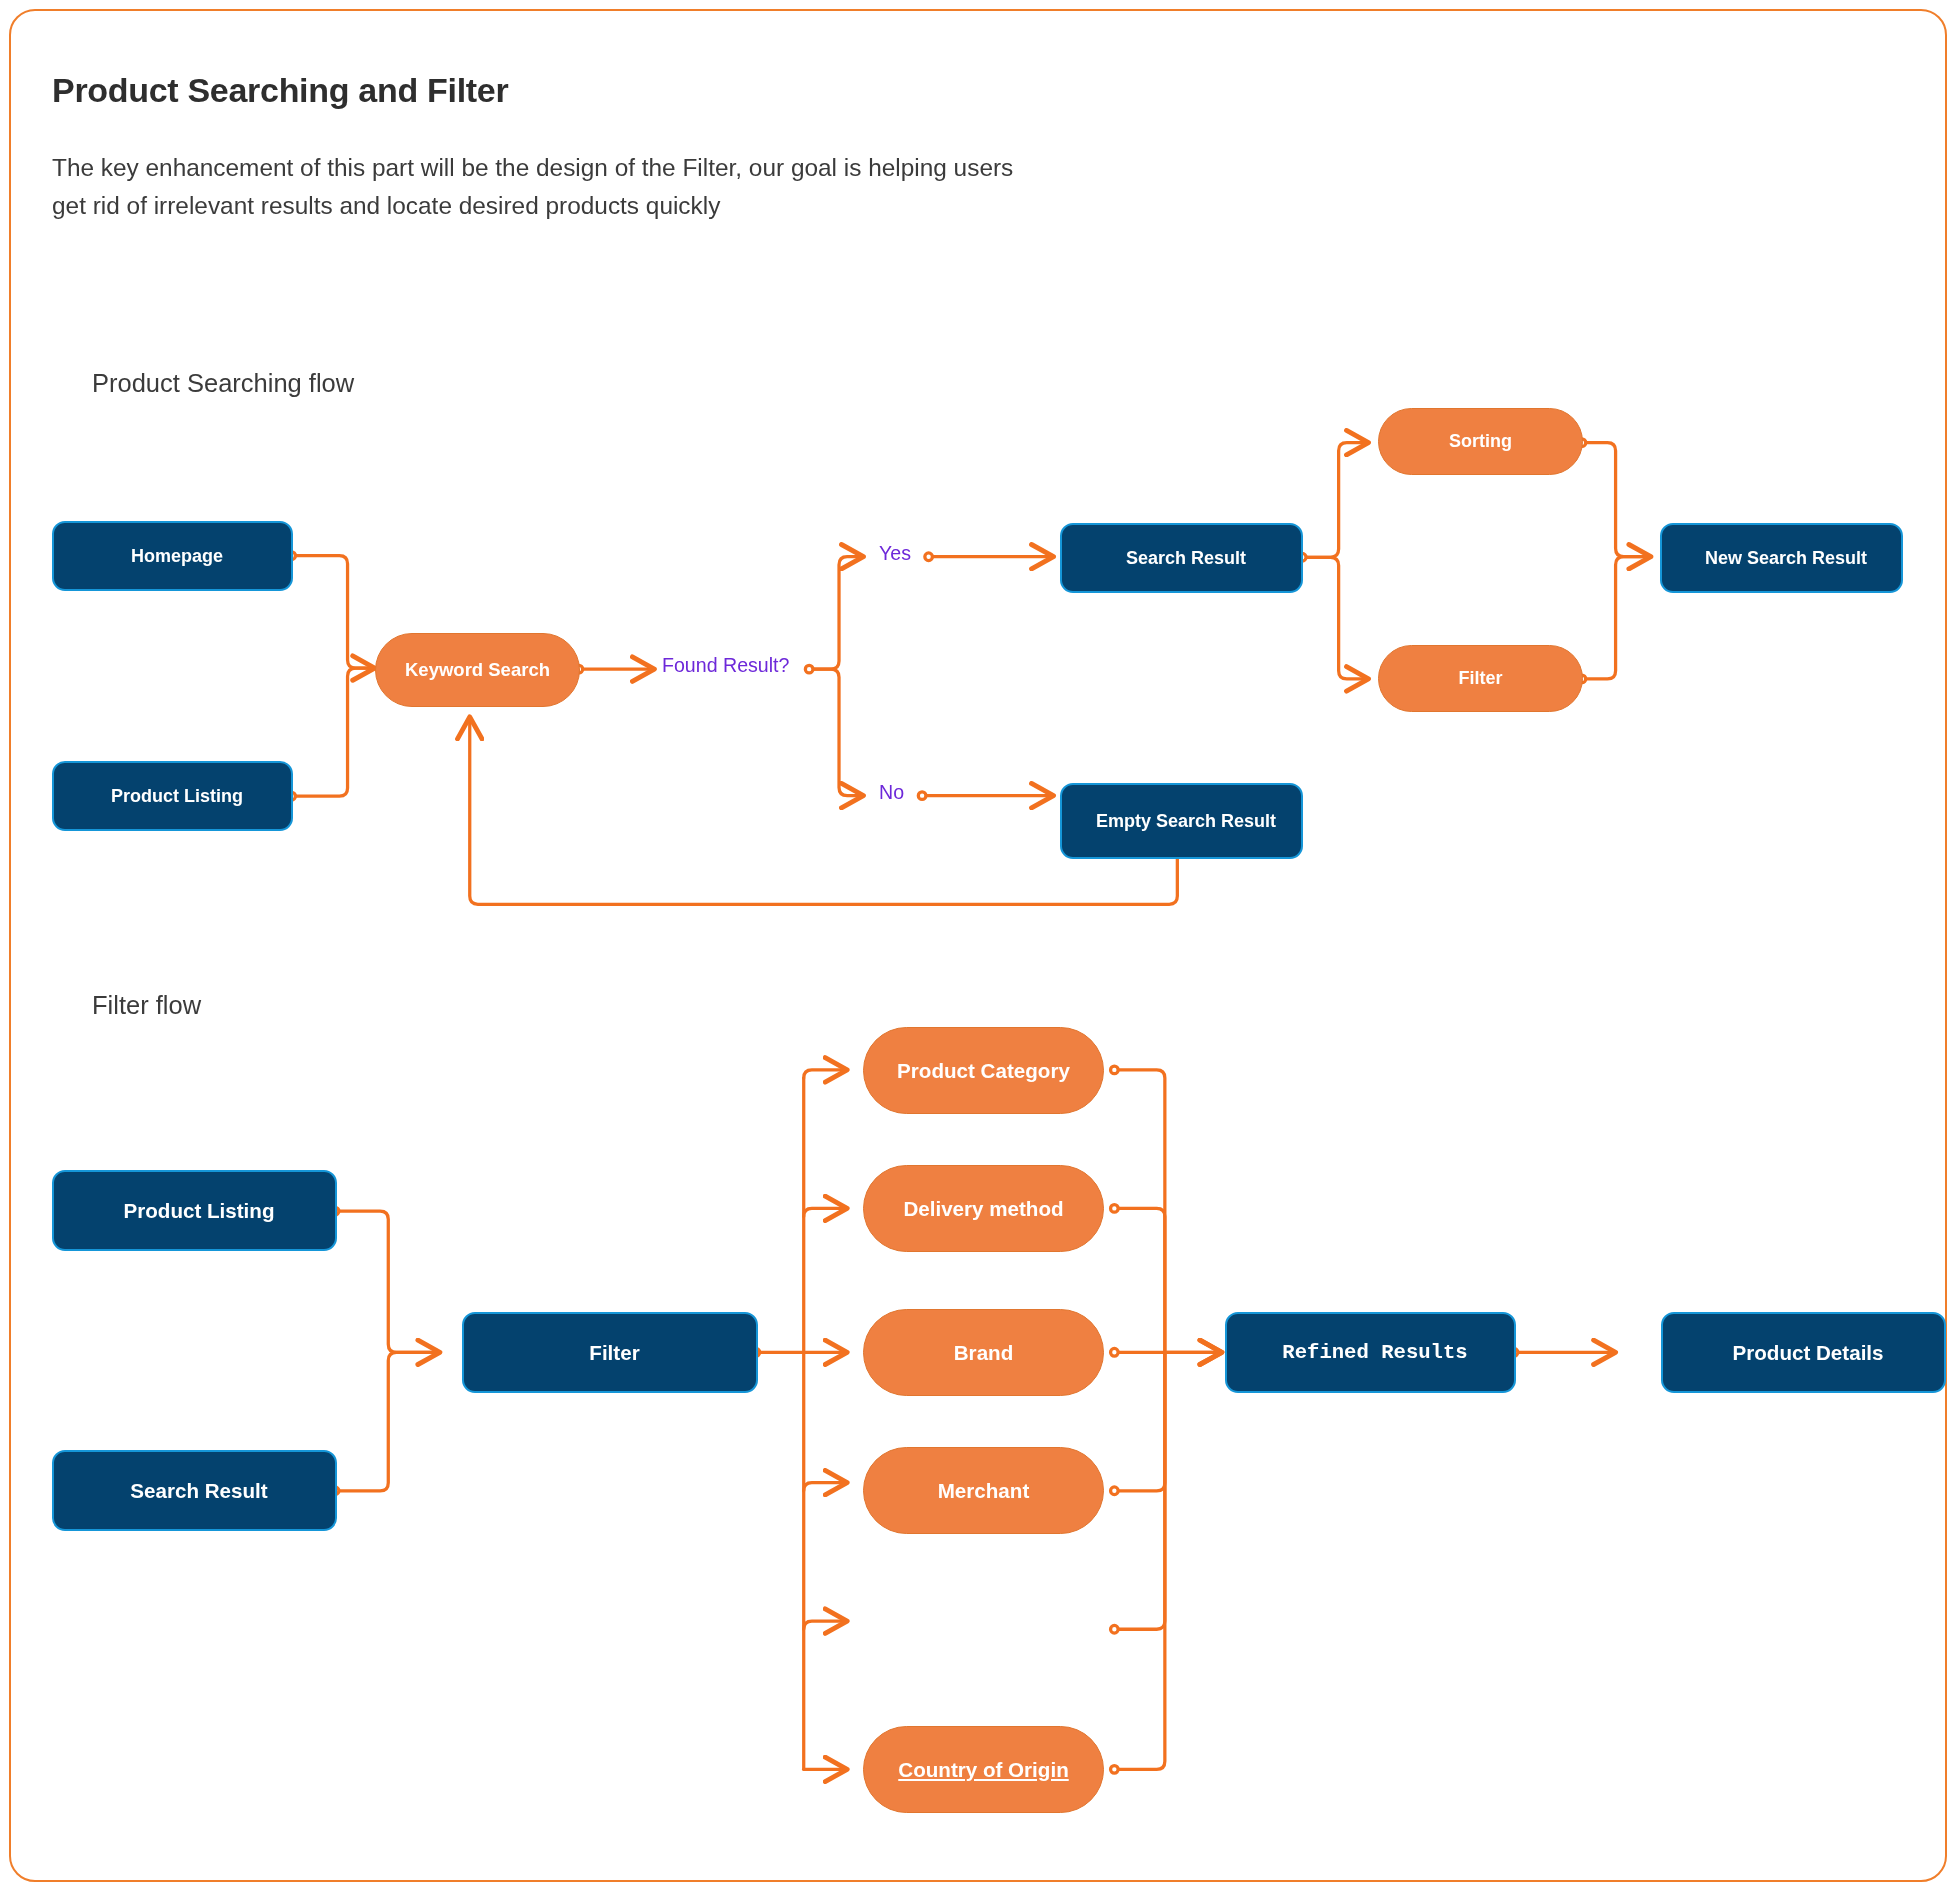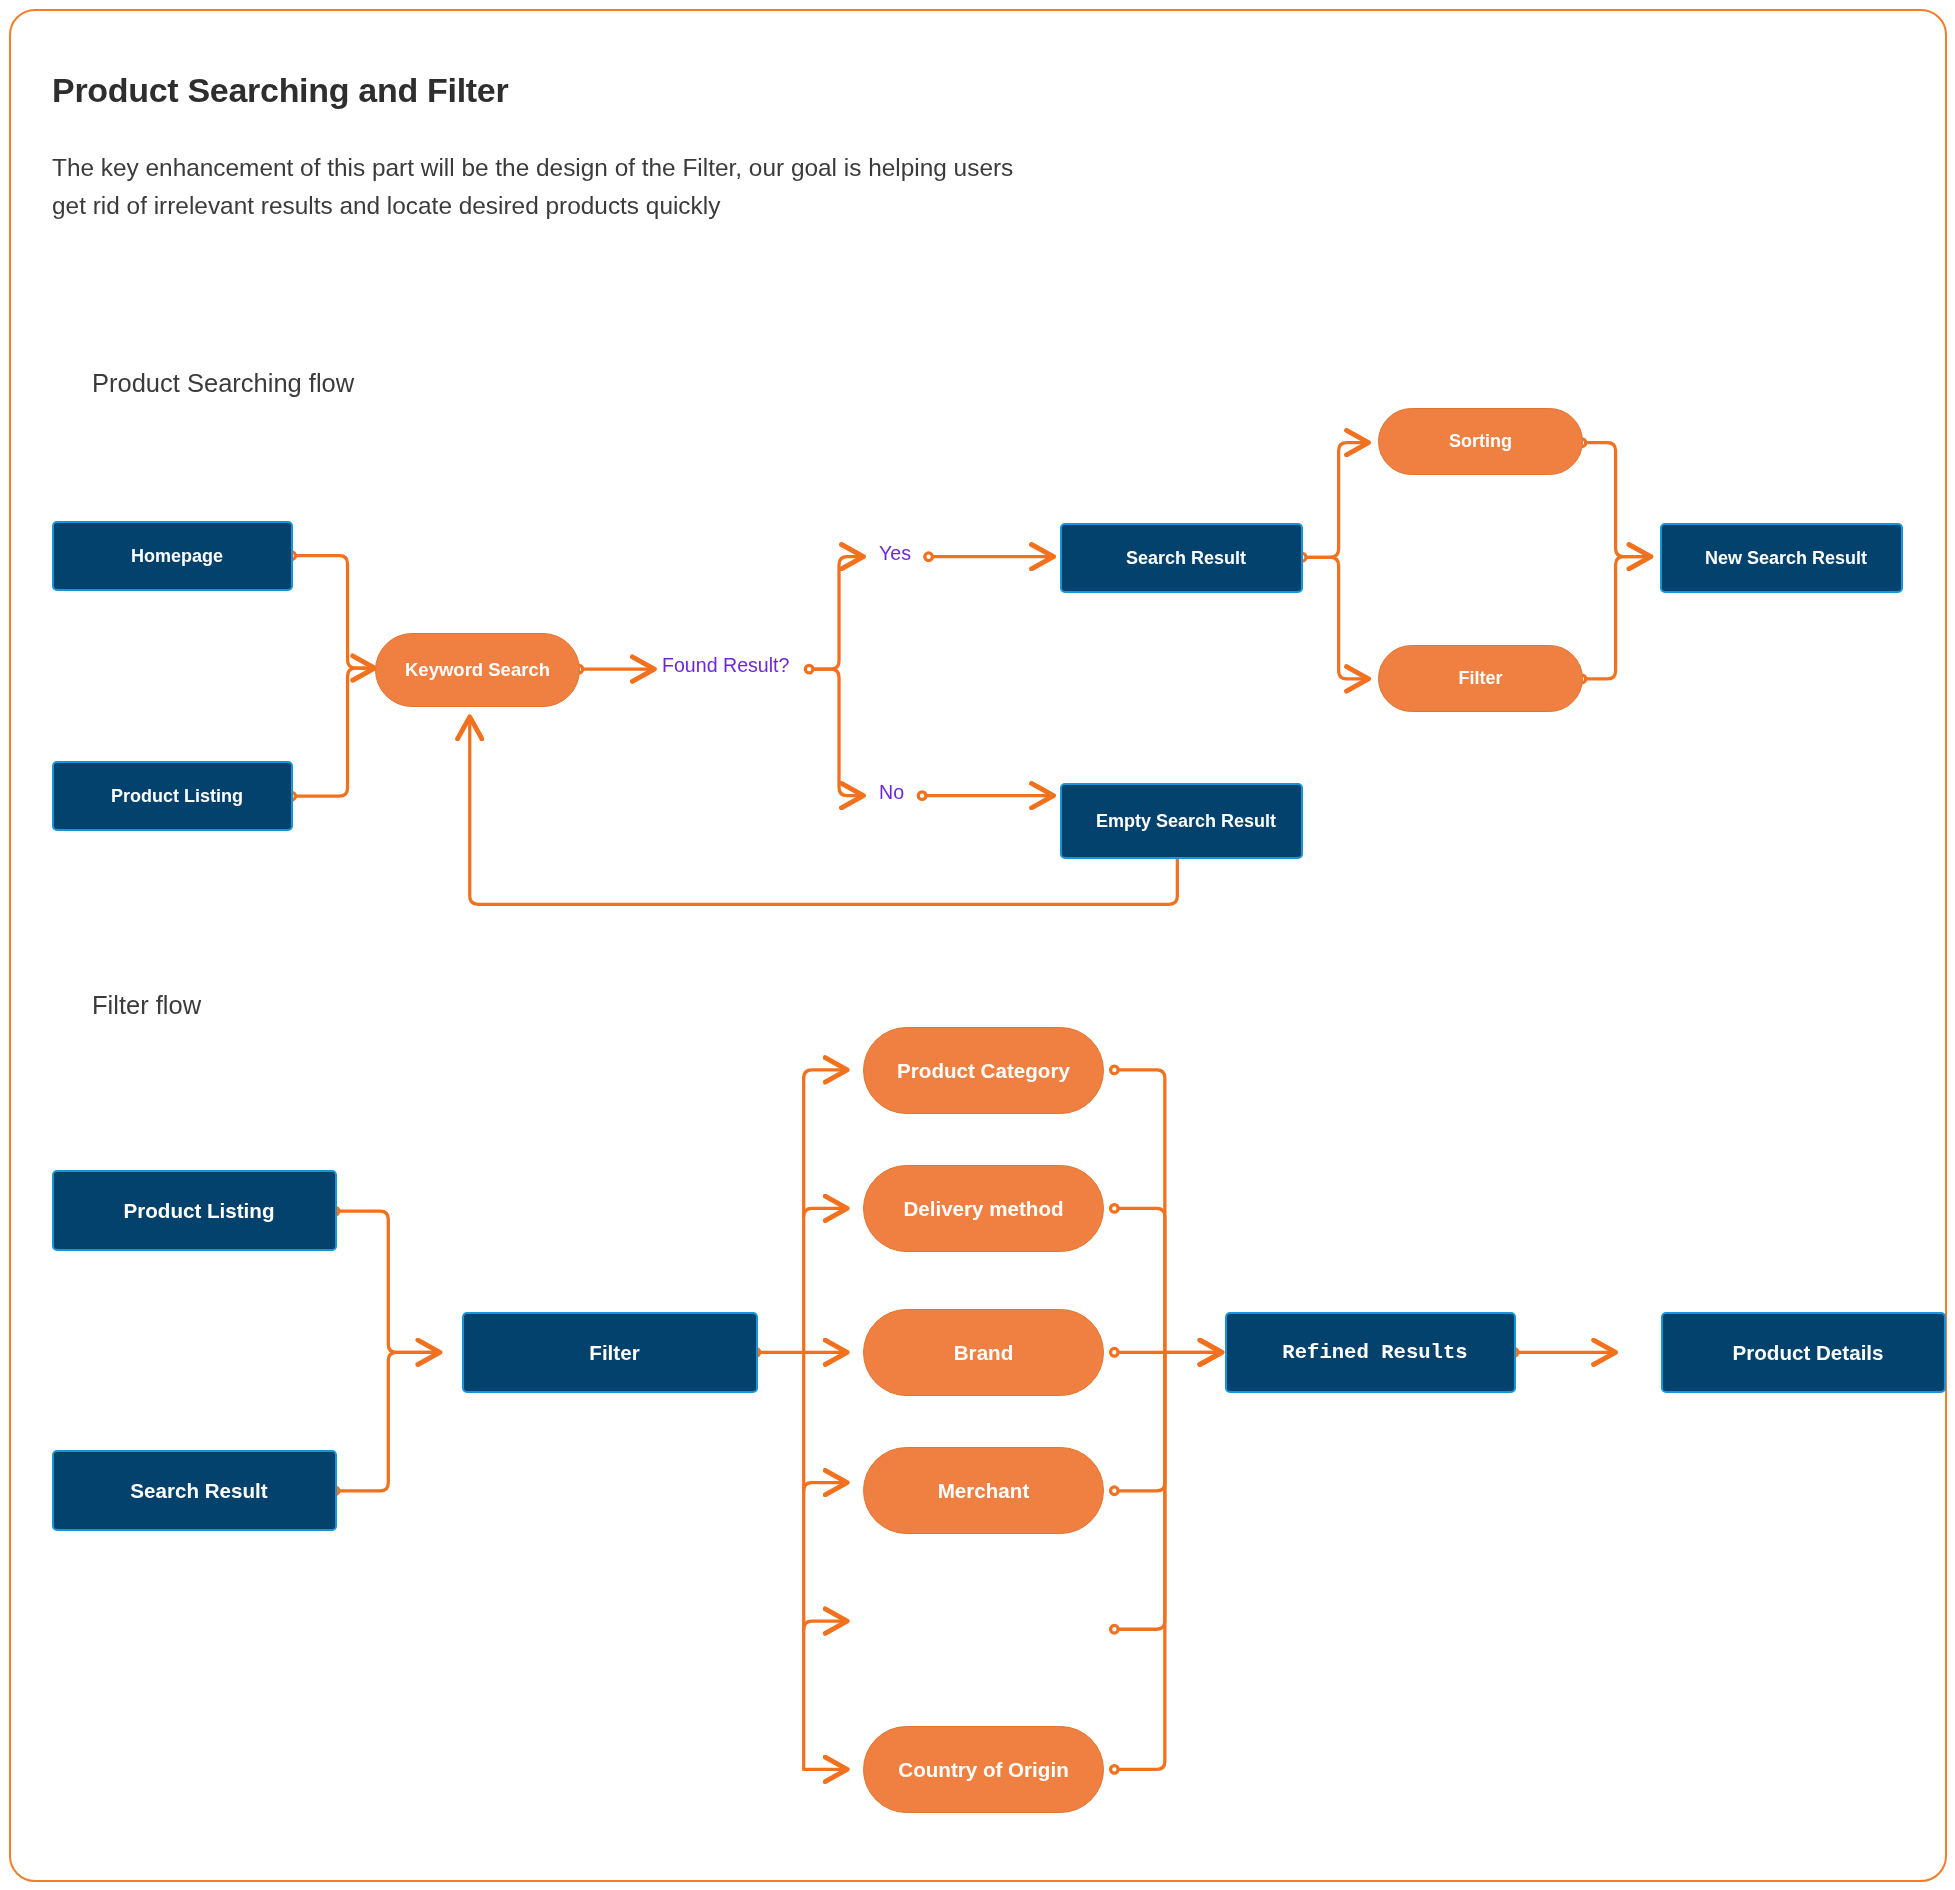--- a/index.html
+++ b/index.html
@@ -67,21 +67,21 @@
     position:absolute;
     display:flex;
     align-items:center;
     justify-content:center;
     box-sizing:border-box;
     color:#ffffff;
   }
   .node-rect{
     background:#04426e;
     border:2.7px solid #1596d8;
-    border-radius:5px;
+    border-radius:13px;
     font-weight:700;
     padding-left:9px;
   }
   .node-pill{
     background:#ef8041;
     border:1.6px solid #e1762f;
     border-radius:543px;
     font-weight:700;
   }
   .node-label{
@@ -244,21 +244,21 @@
 
   <div class="node node-pill" style="left:863px; top:1309px; width:241px; height:87px; font-size:20.6px;">
     <span>Brand</span>
   </div>
 
   <div class="node node-pill" style="left:863px; top:1447px; width:241px; height:87px; font-size:20.6px;">
     <span>Merchant</span>
   </div>
 
 
-  <div class="node node-pill" style="left:863px; top:1726px; width:241px; height:87px; font-size:20.6px;">
+  <div class="node node-pill" style="left:863px; top:1726px; width:241px; height:87px; font-size:20.6px;text-decoration:underline;">
     <span>Country of Origin</span>
   </div>
 
   <div class="node node-rect" style="left:1225px; top:1312px; width:291px; height:81px; font-size:20.6px;font-family:Liberation Mono, monospace;">
     <span>Refined Results</span>
   </div>
 
   <div class="node node-rect" style="left:1621px; top:1312px; width:285px; height:81px; font-size:20.6px;margin-left:40px;">
     <span>Product Details</span>
   </div>

